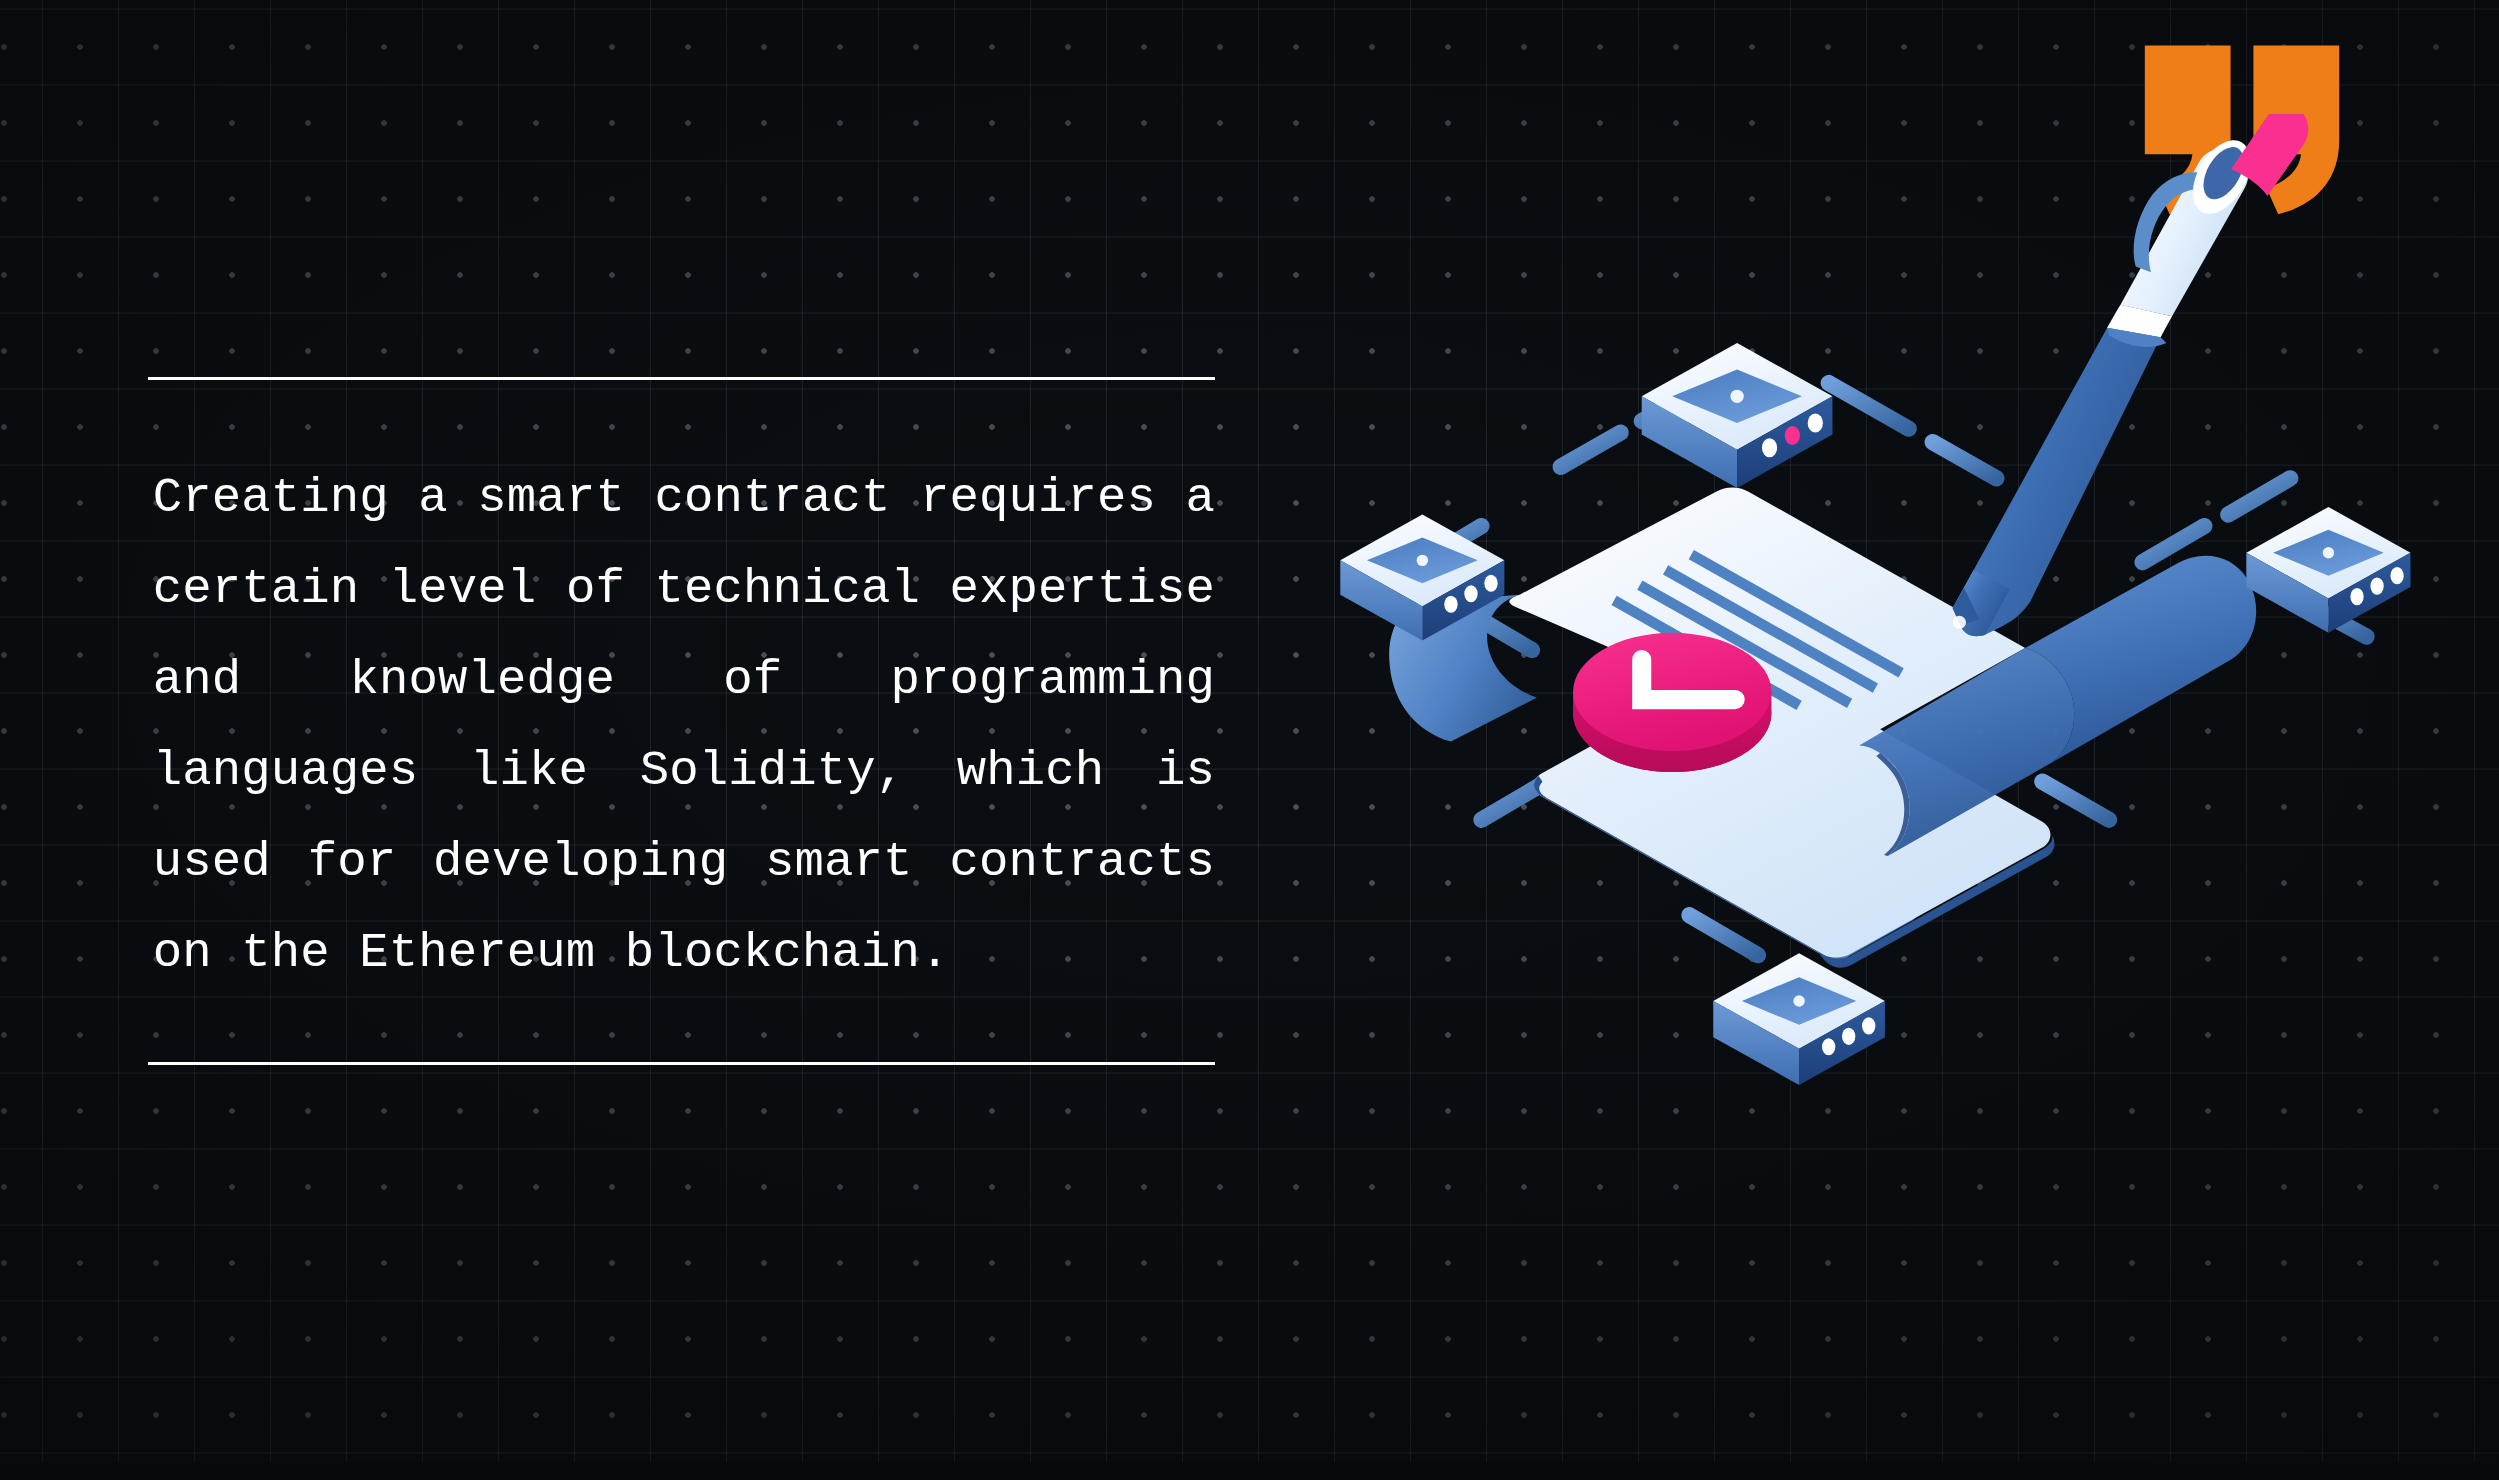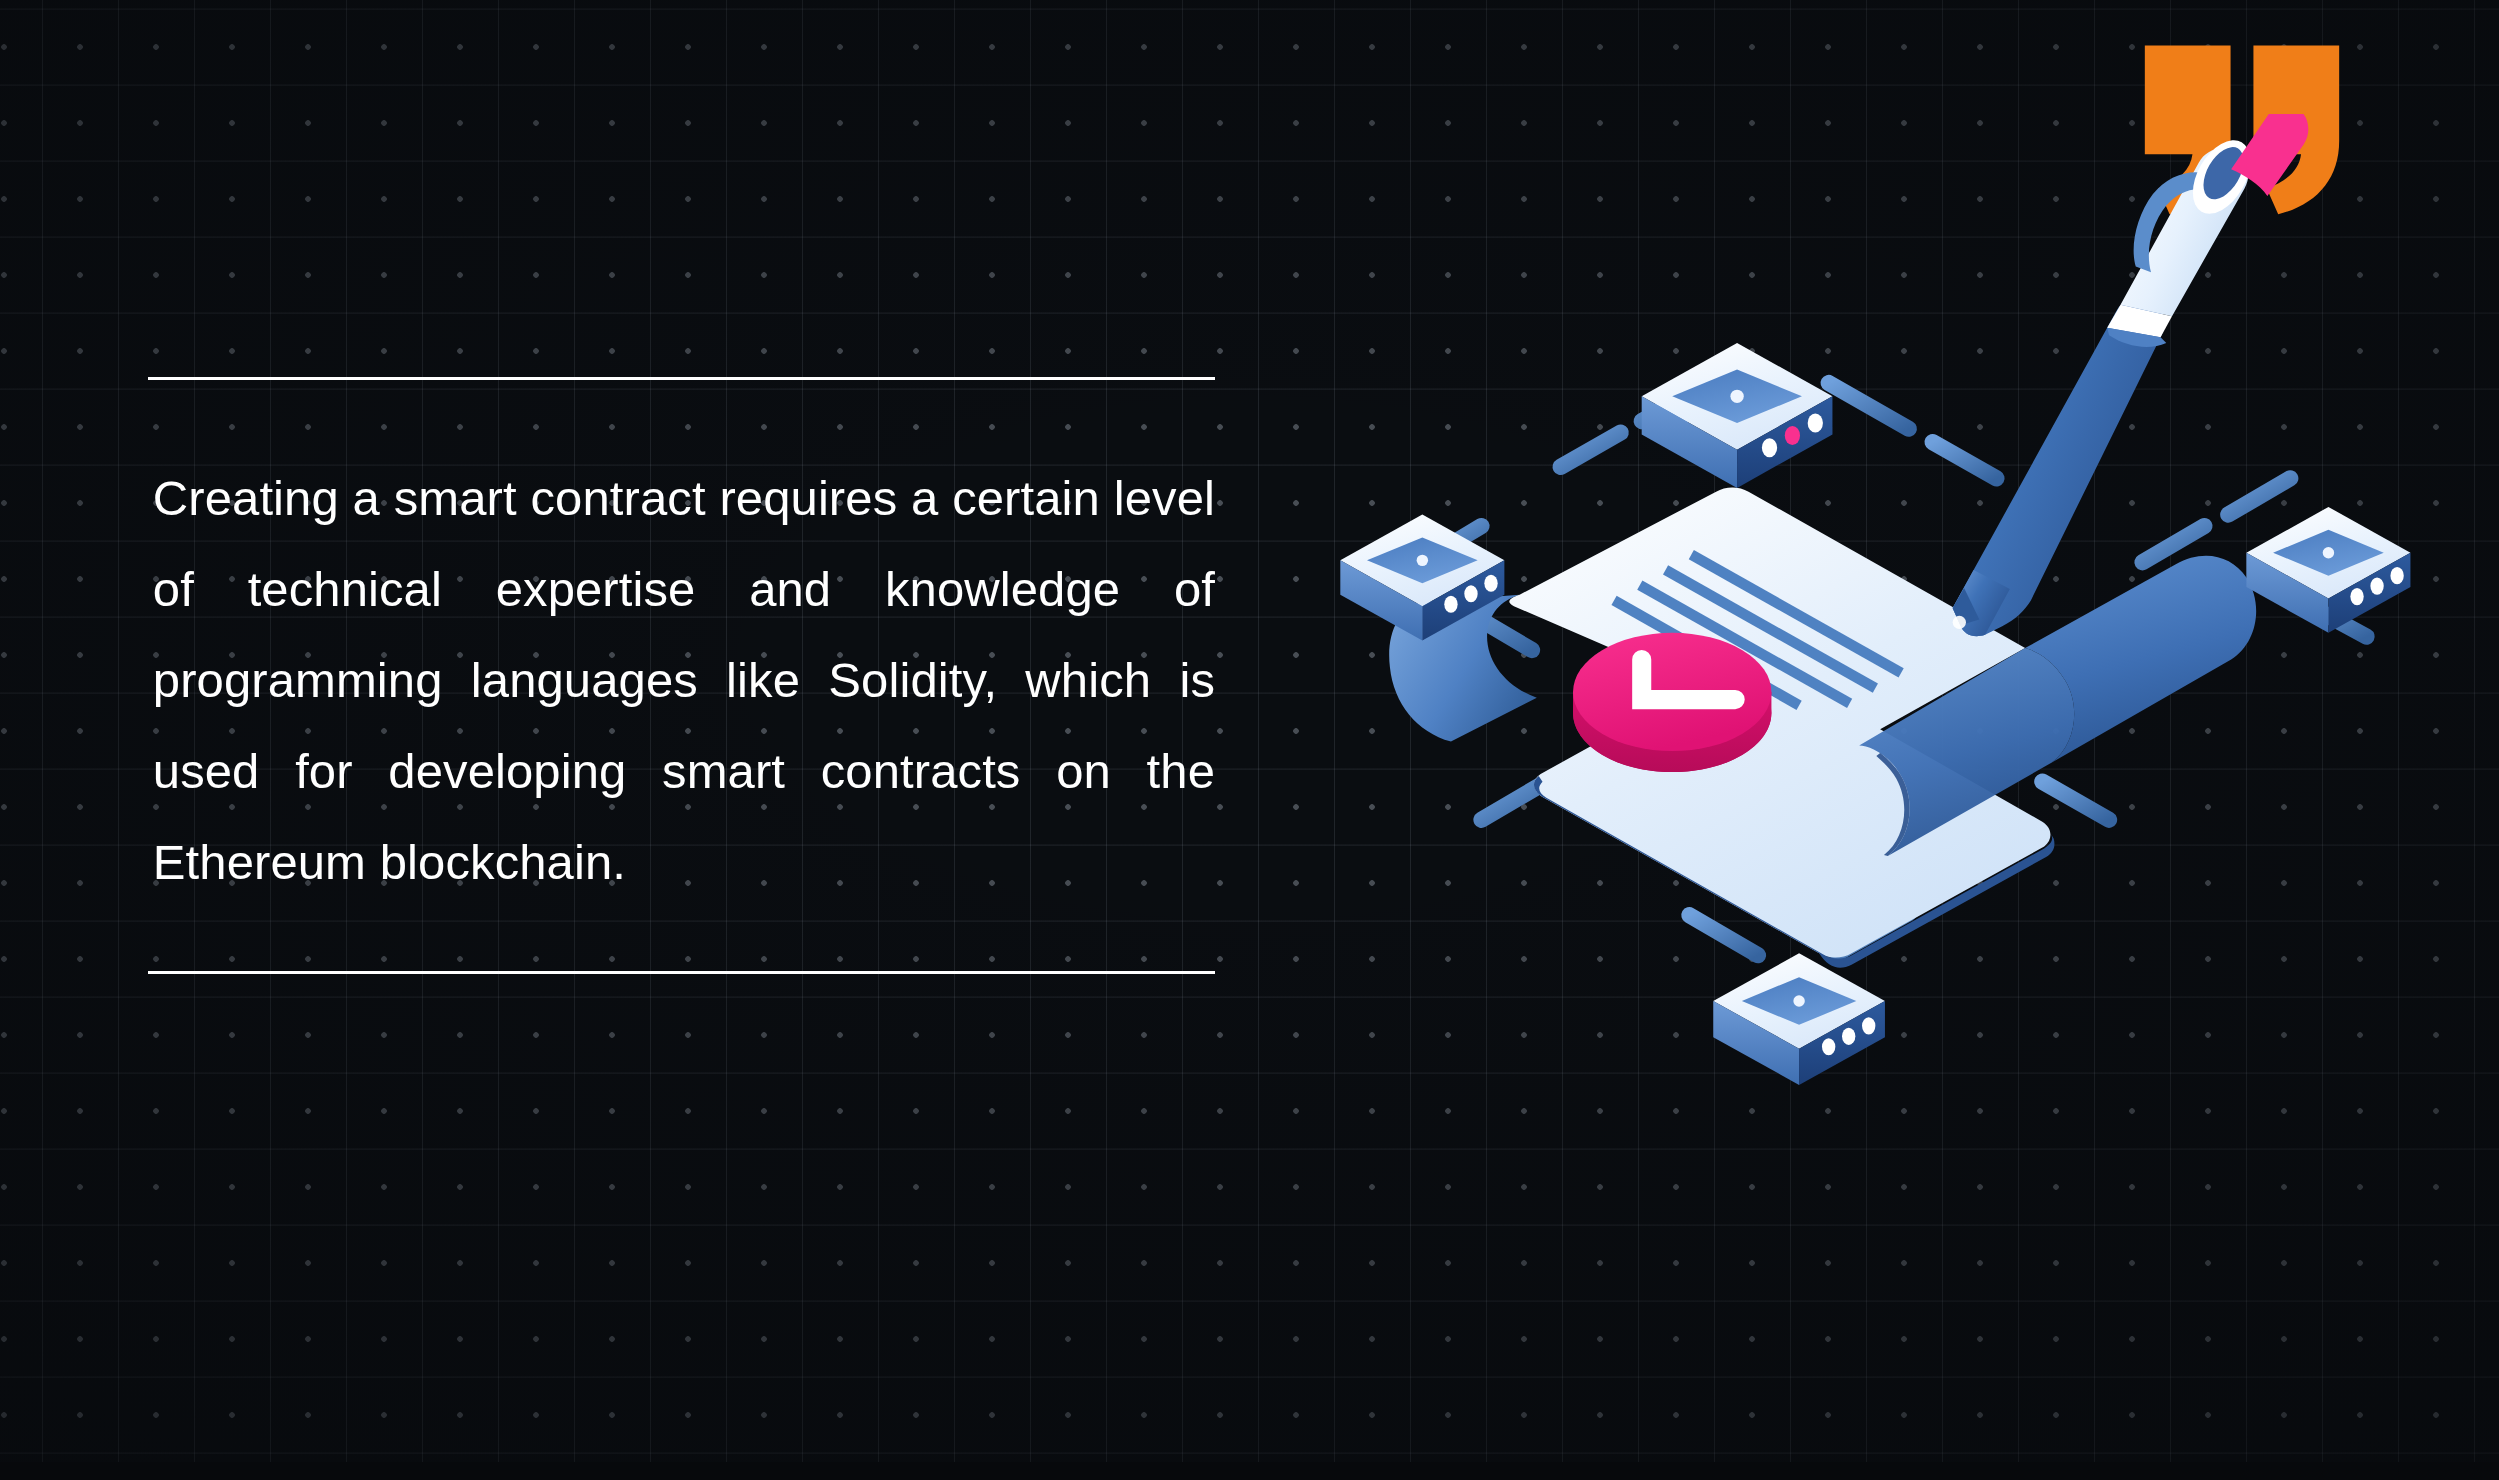--- a/index.html
+++ b/index.html
@@ -6,21 +6,21 @@
     margin: 0;
     padding: 0;
     background: #07090c;
   }
   #stage {
     position: relative;
     width: 2500px;
     height: 1462px;
     overflow: hidden;
     background-color: #0a0d11;
-    font-family: Liberation Sans, sans-serif;
+    font-family: Liberation Mono, monospace;
   }
 
   
   #grid-bg {
     position: absolute;
     inset: 0;
     background-color: #0a0d11;
     background-image:
       linear-gradient(to right, rgba(150,160,175,0.16) 1.5px, transparent 1.5px),
       linear-gradient(to bottom, rgba(150,160,175,0.16) 1.5px, transparent 1.5px);

